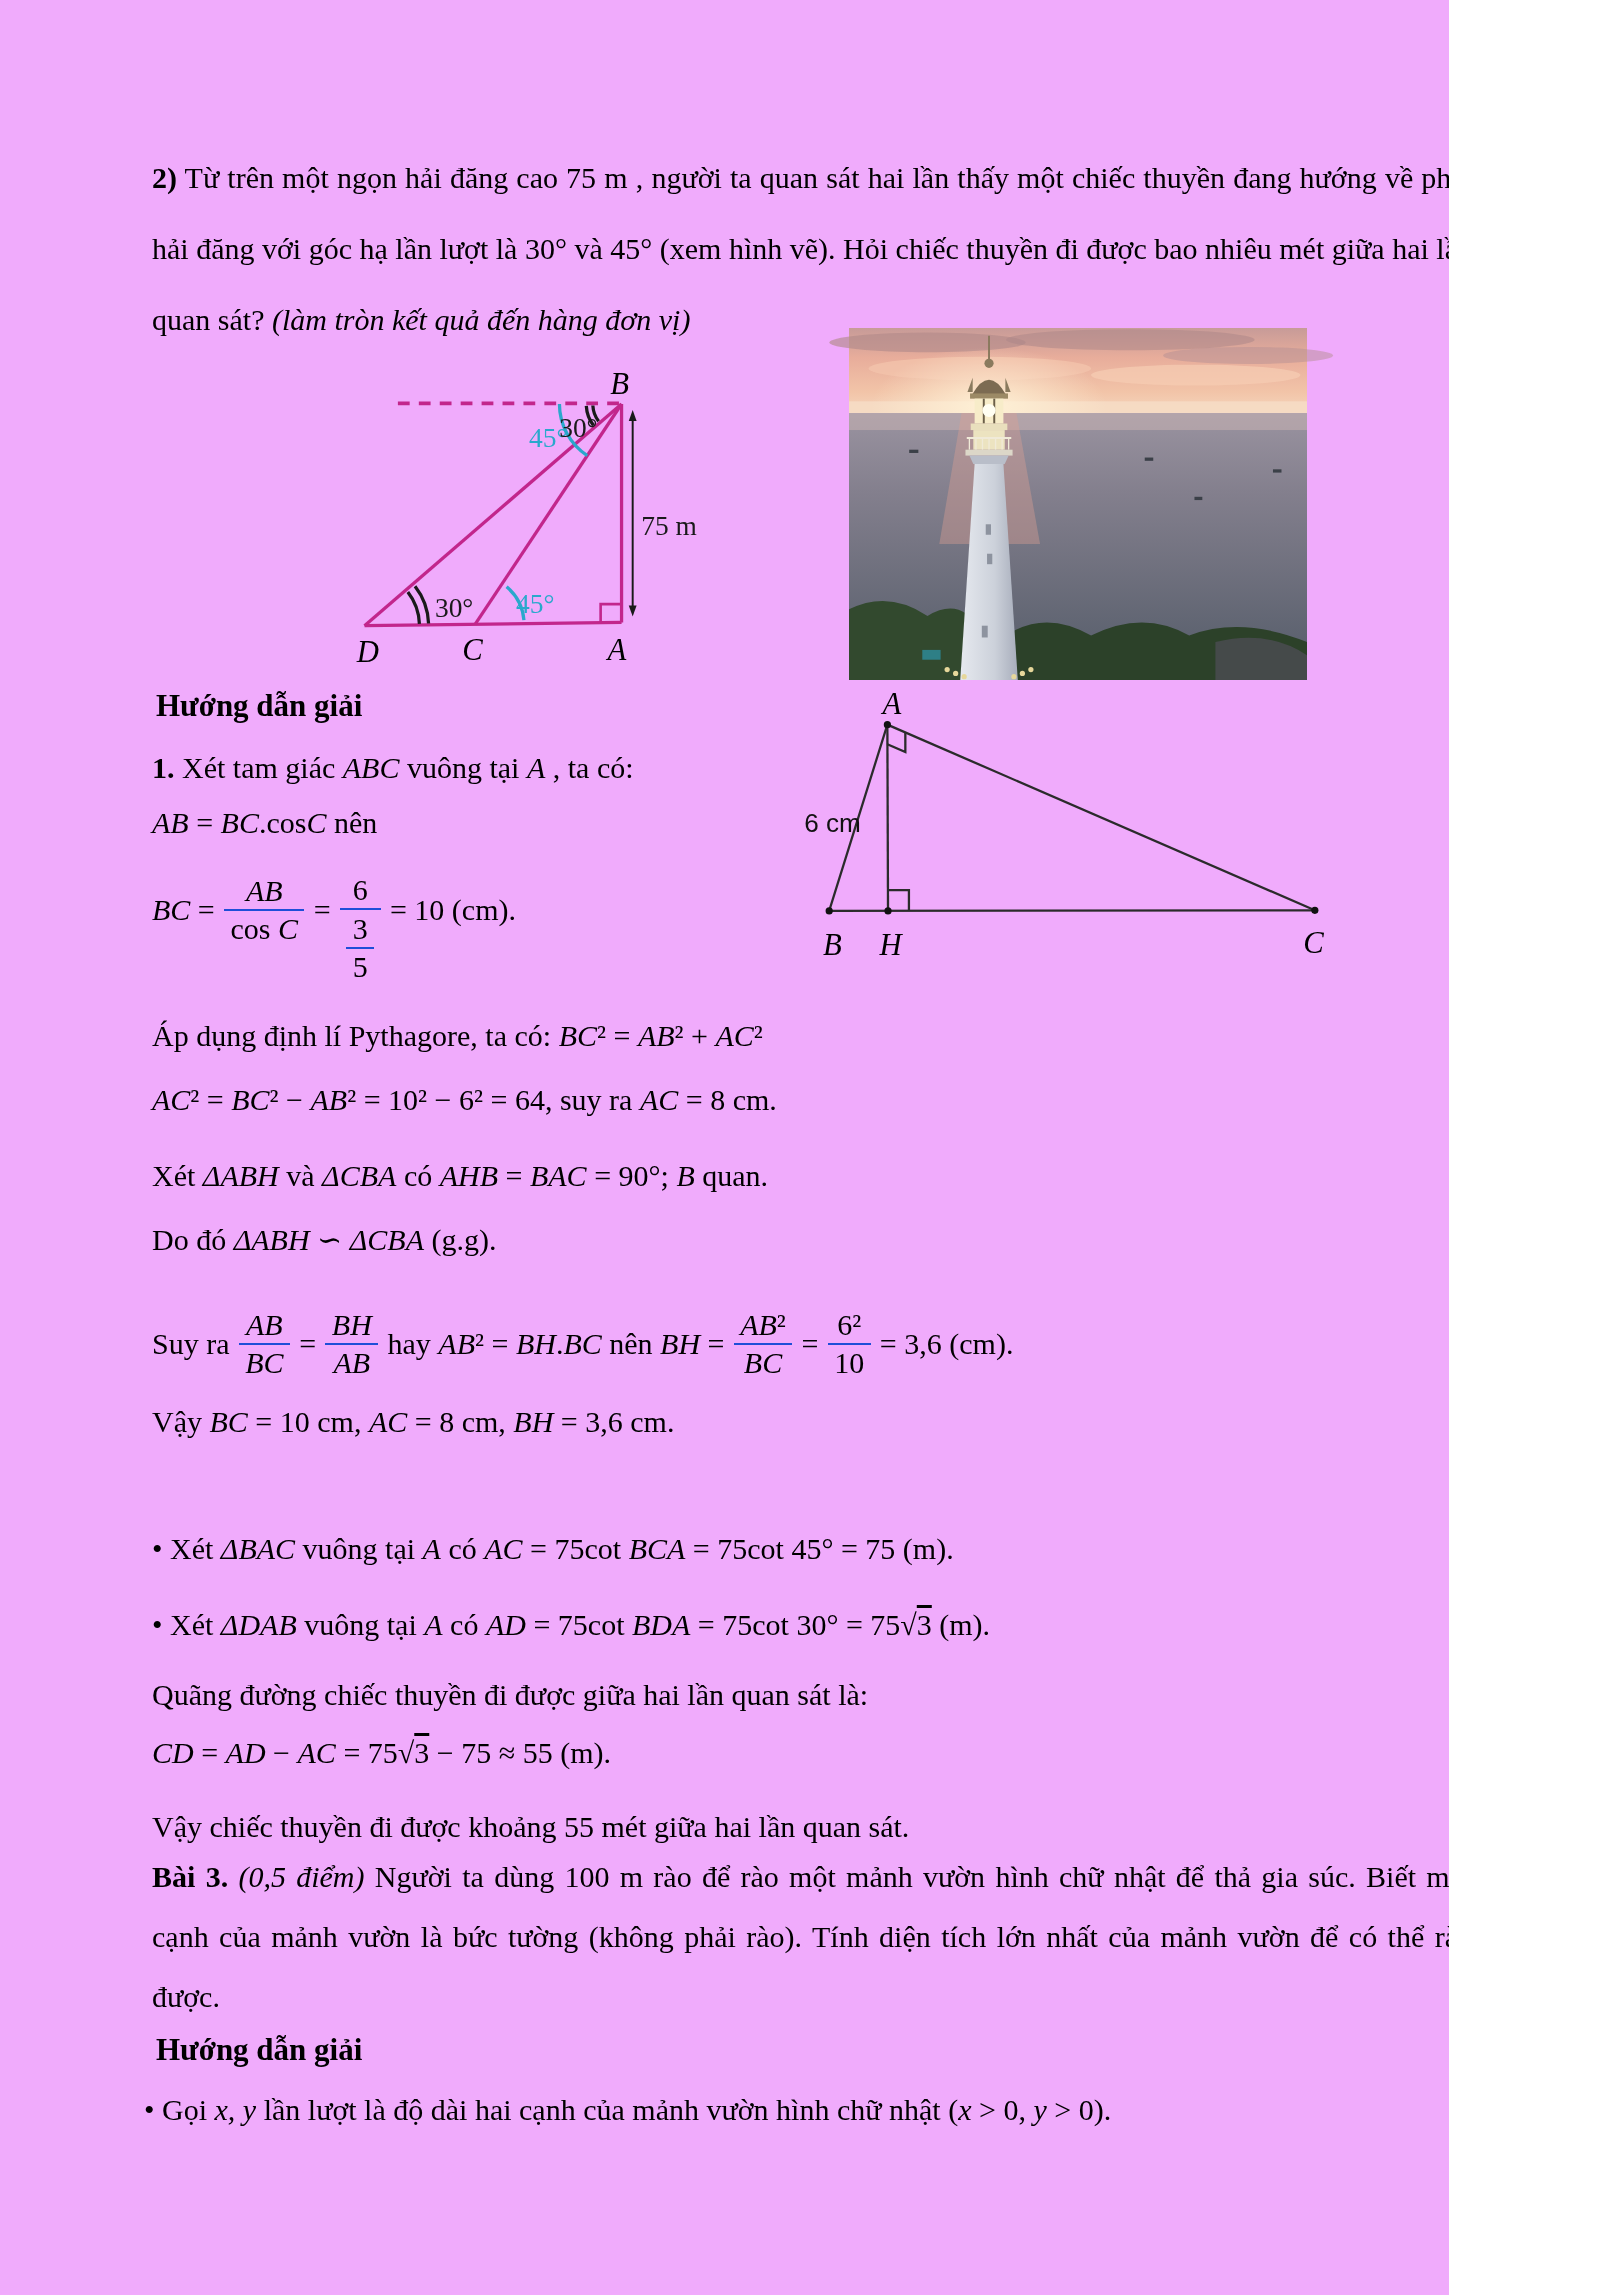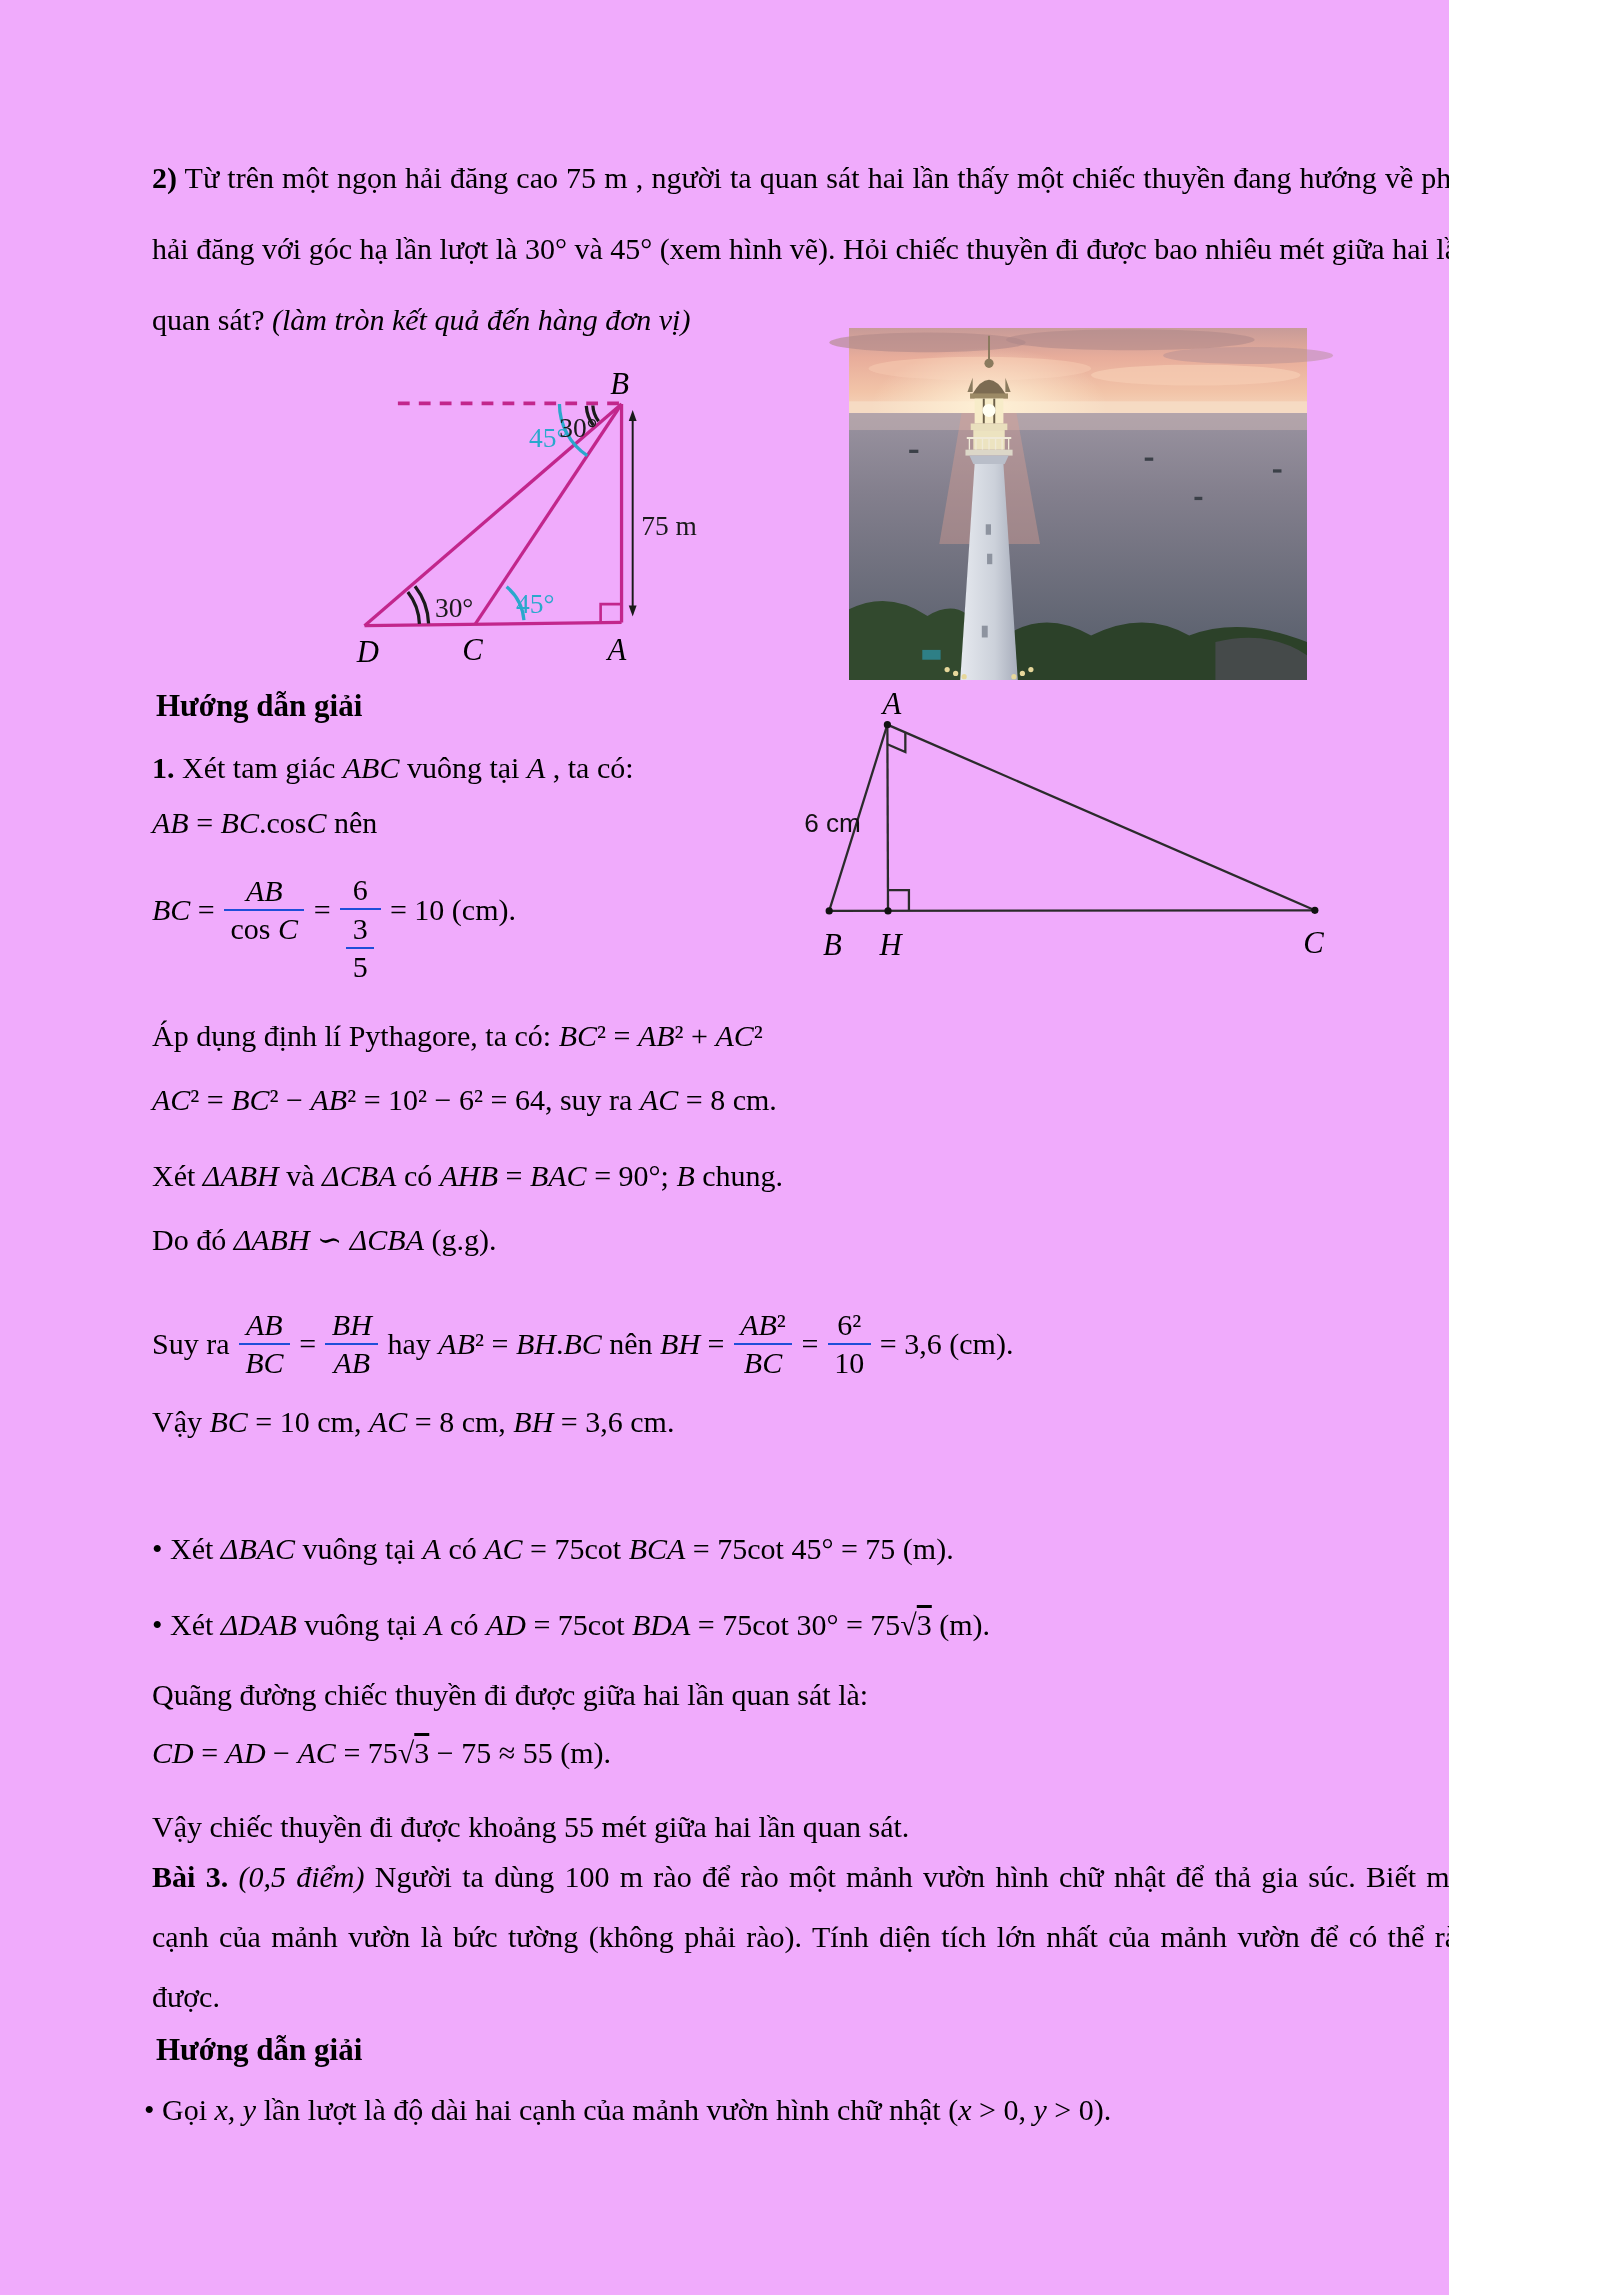--- a/index.html
+++ b/index.html
@@ -189,21 +189,21 @@
       <circle cx="1357" cy="1393" r="5.5"></circle>
       <circle cx="2010" cy="1392" r="5.5"></circle>
     </g>
     <text class="vlabel" x="1363" y="1092" text-anchor="middle">A</text>
     <text class="vlabel" x="1272" y="1460" text-anchor="middle">B</text>
     <text class="vlabel" x="1361" y="1460" text-anchor="middle">H</text>
     <text class="vlabel" x="2008" y="1458" text-anchor="middle">C</text>
     <text class="slabel" x="1272" y="1272" text-anchor="middle">6 cm</text>
   </svg>
 
-  <div class="line" style="left:152px;top:1155px;"><span>Xét </span><span class="i">ΔABH</span><span> và </span><span class="i">ΔCBA</span><span> có </span><span class="i">AHB</span><span> = </span><span class="i">BAC</span><span> = 90°; </span><span class="i">B</span><span> chung.</span></div>
+  <div class="line" style="left:152px;top:1155px;"><span>Xét </span><span class="i">ΔABH</span><span> và </span><span class="i">ΔCBA</span><span> có </span><span class="i">AHB</span><span> = </span><span class="i">BAC</span><span> = 90°; </span><span class="i">B</span><span> quan.</span></div>
   <div class="line" style="left:152px;top:1219px;"><span>Do đó </span><span class="i">ΔABH</span><span> ∽ </span><span class="i">ΔCBA</span><span> (g.g).</span></div>
 
   <div class="mline" style="left:152px;top:1293px;height:79px;margin-top:11px;">
     <span><span>Suy ra</span></span>
     <span class="frac">
       <span class="num"><span class="i">AB</span></span>
       <span class="den"><span class="i">BC</span></span>
     </span>
     <span><span>=</span></span>
     <span class="frac">

